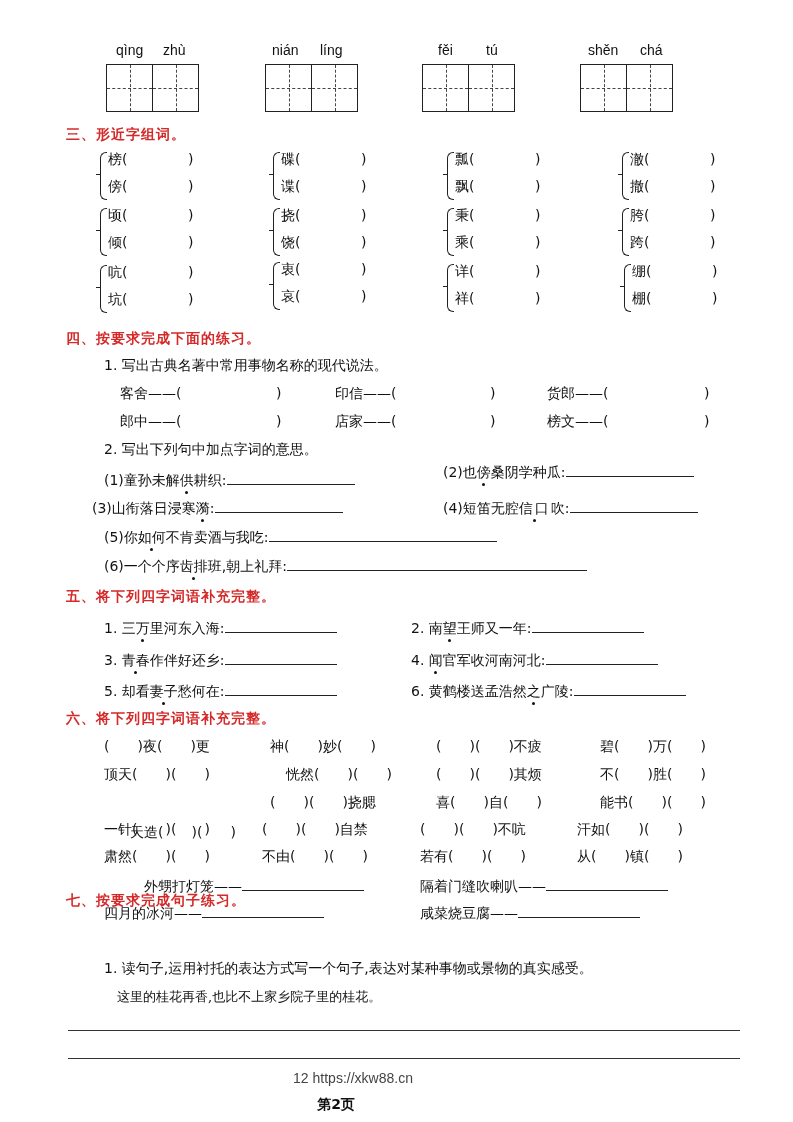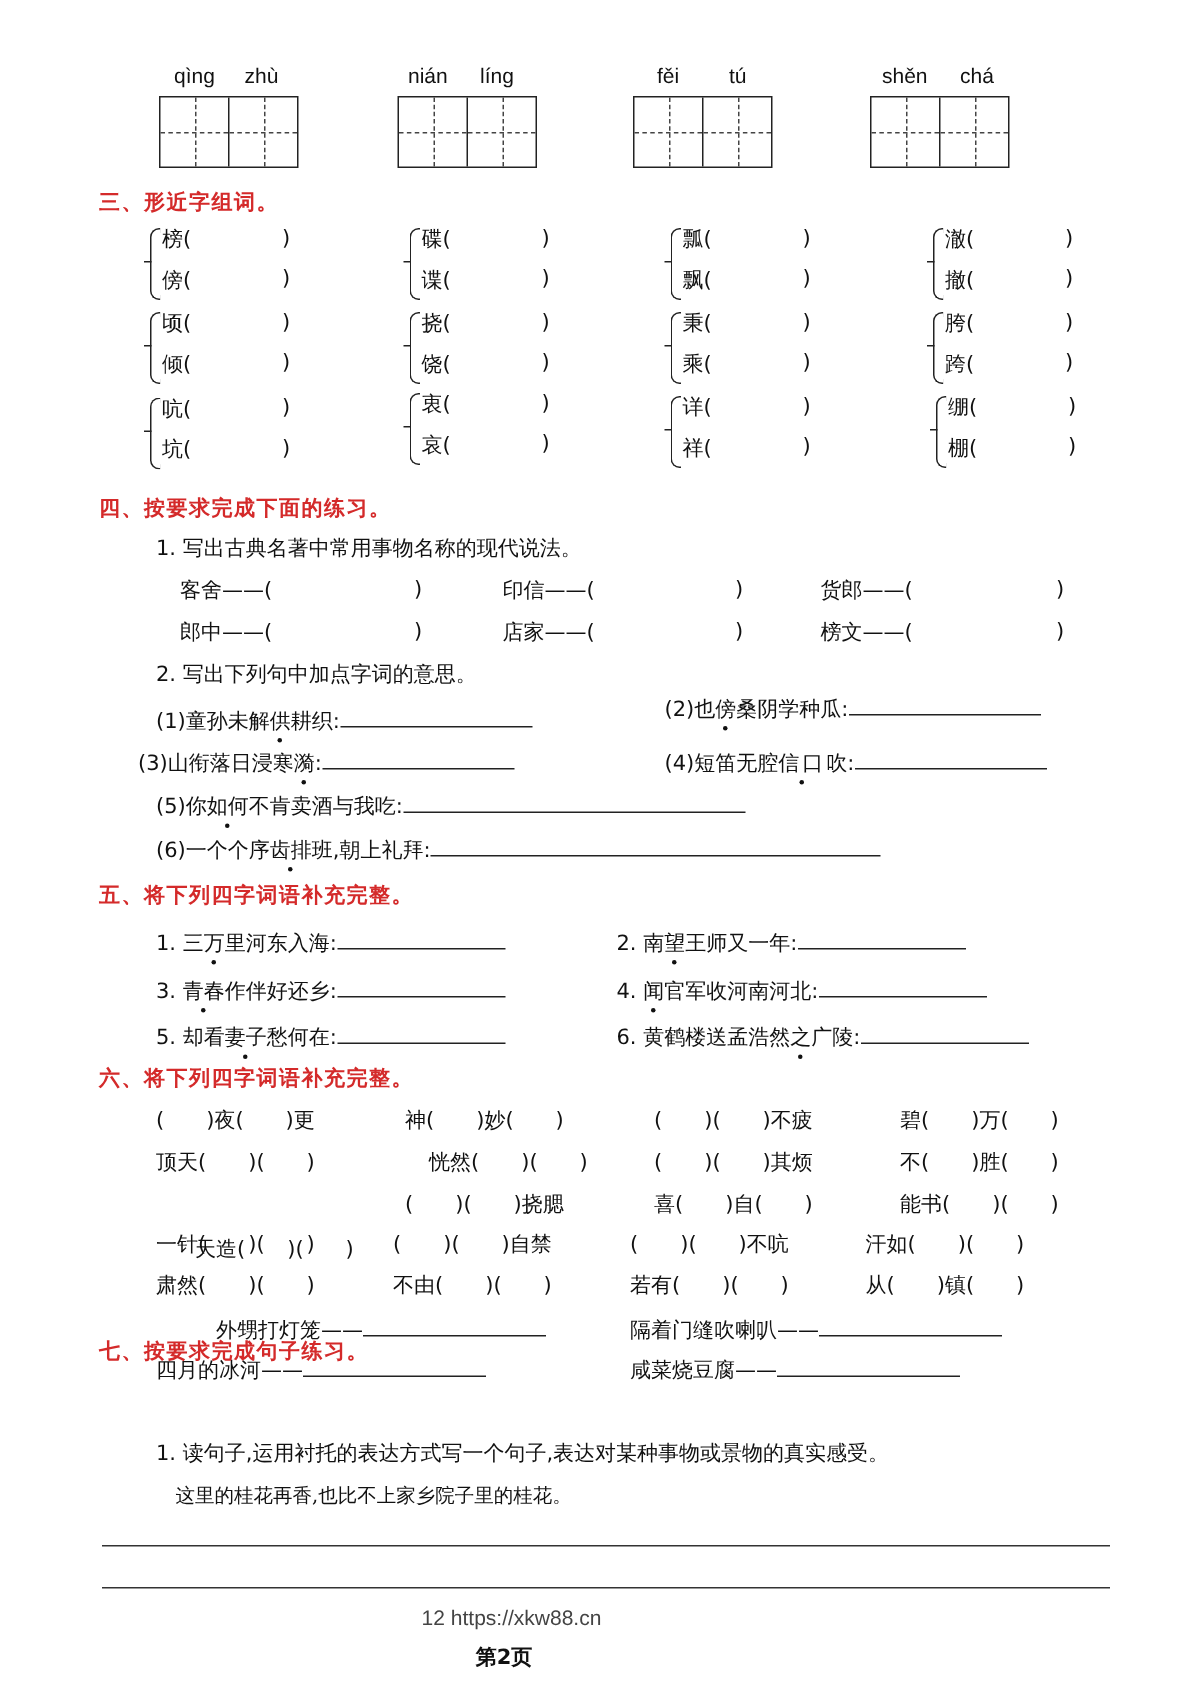--- a/index.html
+++ b/index.html
@@ -16,21 +16,21 @@
   .txt{font-size:14px;white-space:nowrap;}
   .pair{position:absolute;width:120px;height:52px;}
   .pair .brace{position:absolute;left:0;top:2px;width:6px;height:46px;border:1.2px solid #222;border-right:none;border-radius:6px 0 0 6px;}
   .pair .brace::after{content:"";position:absolute;left:-5px;top:21px;width:5px;height:3px;border-top:1.2px solid #222;}
   .pair .row{position:absolute;left:8px;font-size:14px;white-space:nowrap;}
   .pair .row .cp{position:absolute;left:80px;}
   .uline{display:inline-block;border-bottom:1.2px solid #222;height:14px;vertical-align:baseline;}
   .dot{position:relative;}
   .dot::after{content:"";position:absolute;left:50%;bottom:-6px;width:3px;height:3px;margin-left:-1.5px;border-radius:50%;background:#111;}
   .hline{position:absolute;left:68px;width:672px;border-top:1.3px solid #333;}
-  .footer-url{position:absolute;left:0;width:682px;text-align:center;top:1070px;font-size:14px;color:#444;font-family:"Liberation Sans",sans-serif;}
+  .footer-url{position:absolute;left:12px;width:682px;text-align:center;top:1070px;font-size:14px;color:#444;font-family:"Liberation Sans",sans-serif;}
   .footer-page{position:absolute;left:0;width:672px;text-align:center;top:1096px;font-size:14px;font-weight:bold;color:#111;}
   .example{font-size:13px;font-family:"DejaVu Serif","Liberation Serif",serif;}
 </style>
 </head>
 <body>
 
 <div>
   <div class="abs pinyin" style="left:116px;top:42px;">qìng</div>
   <div class="abs pinyin" style="left:163px;top:42px;">zhù</div>
   <div class="tian" style="left:106px;">

